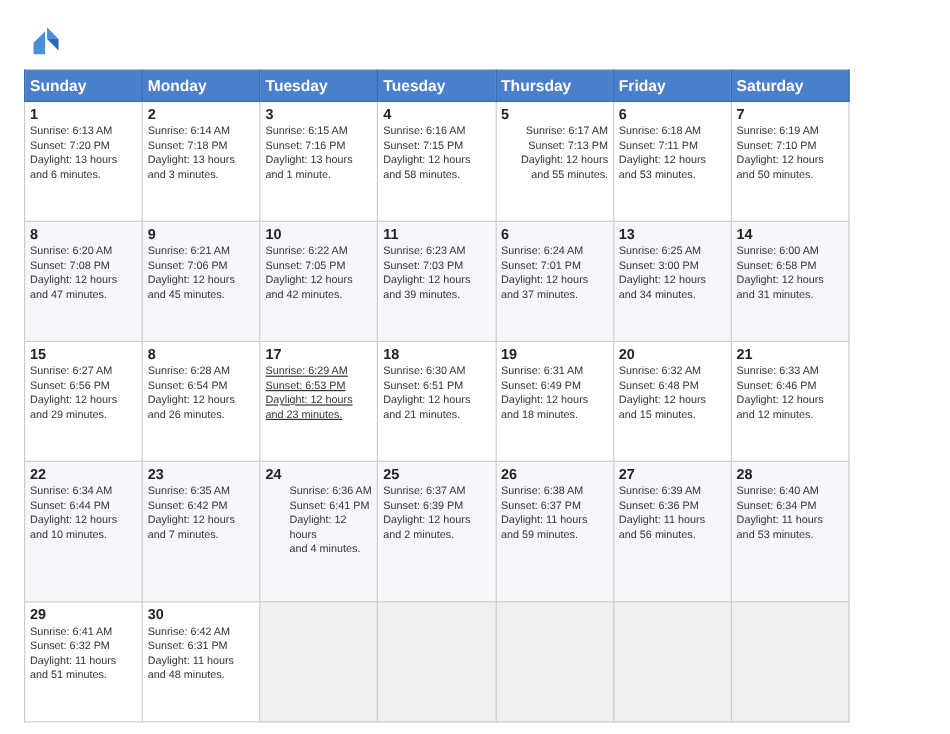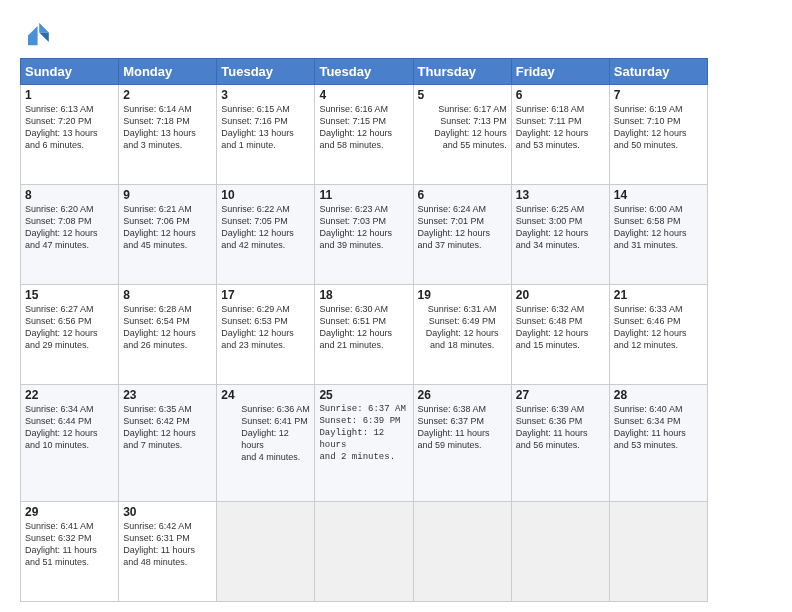--- a/index.html
+++ b/index.html
@@ -231,35 +231,35 @@
           </td>
           <td>
             <span class="day-num">8</span>
             <div class="day-info" style="white-space: pre-line;">Sunrise: 6:28 AM
 Sunset: 6:54 PM
 Daylight: 12 hours
 and 26 minutes.</div>
           </td>
           <td>
             <span class="day-num">17</span>
-            <div class="day-info" style="white-space: pre-line;">Sunrise: 6:29 AM
+            <div class="day-info" style="white-space: pre-line; text-decoration: underline;">Sunrise: 6:29 AM
 Sunset: 6:53 PM
 Daylight: 12 hours
 and 23 minutes.</div>
           </td>
           <td>
             <span class="day-num">18</span>
             <div class="day-info" style="white-space: pre-line;">Sunrise: 6:30 AM
 Sunset: 6:51 PM
 Daylight: 12 hours
 and 21 minutes.</div>
           </td>
           <td>
             <span class="day-num">19</span>
-            <div class="day-info" style="white-space: pre-line; text-align: center;">Sunrise: 6:31 AM
+            <div class="day-info" style="white-space: pre-line;">Sunrise: 6:31 AM
 Sunset: 6:49 PM
 Daylight: 12 hours
 and 18 minutes.</div>
           </td>
           <td>
             <span class="day-num">20</span>
             <div class="day-info" style="white-space: pre-line;">Sunrise: 6:32 AM
 Sunset: 6:48 PM
 Daylight: 12 hours
 and 15 minutes.</div>
@@ -289,21 +289,21 @@
           </td>
           <td>
             <span class="day-num">24</span>
             <div class="day-info" style="white-space: pre-line; margin-left: 20px;">Sunrise: 6:36 AM
 Sunset: 6:41 PM
 Daylight: 12 hours
 and 4 minutes.</div>
           </td>
           <td>
             <span class="day-num">25</span>
-            <div class="day-info" style="white-space: pre-line; font-family: Liberation Mono, monospace;">Sunrise: 6:37 AM
+            <div class="day-info" style="white-space: pre-line;">Sunrise: 6:37 AM
 Sunset: 6:39 PM
 Daylight: 12 hours
 and 2 minutes.</div>
           </td>
           <td>
             <span class="day-num">26</span>
             <div class="day-info" style="white-space: pre-line;">Sunrise: 6:38 AM
 Sunset: 6:37 PM
 Daylight: 11 hours
 and 59 minutes.</div>

